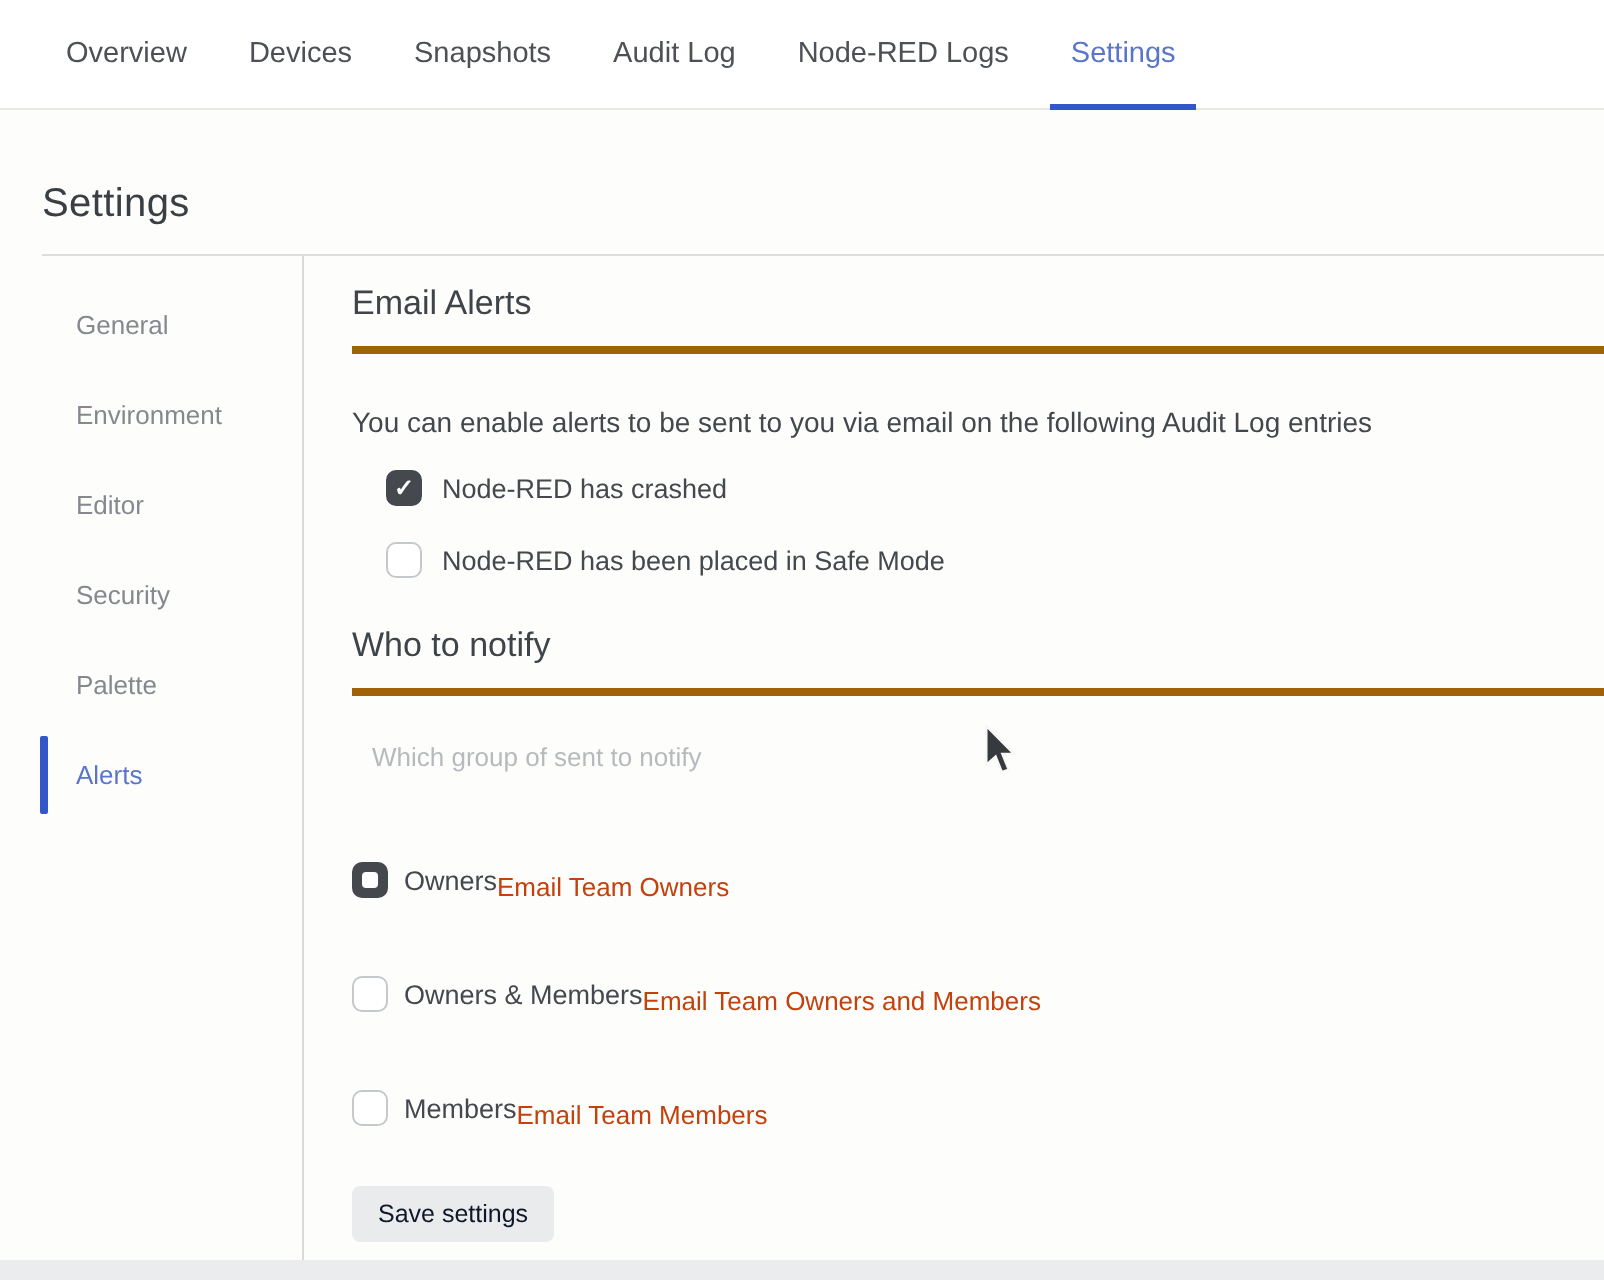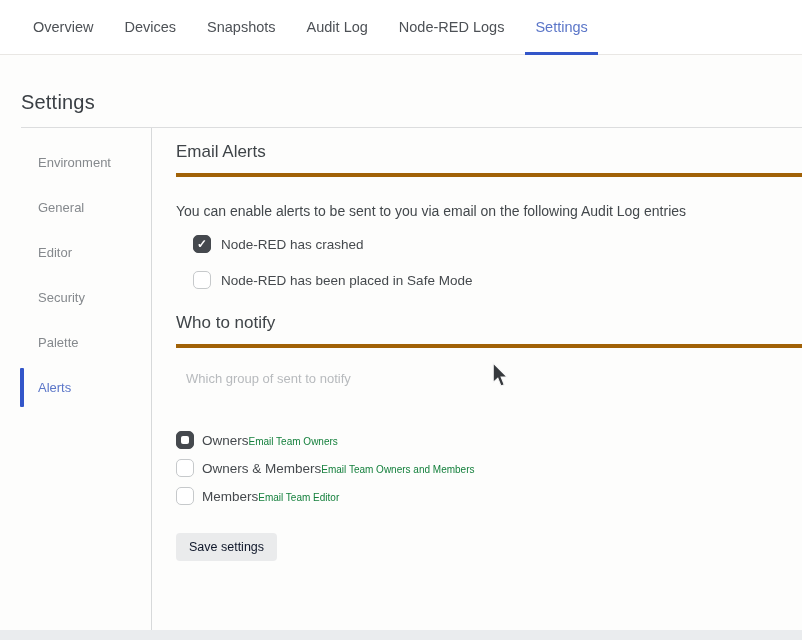--- a/index.html
+++ b/index.html
@@ -147,24 +147,24 @@
     margin:23px 0 0 10px;
     font-size:13px;
     color:#b7babd;
   }
   .radio-group { margin-top:45px; }
   .radio-row {
     display:flex;
     align-items:flex-start;
     gap:8px;
   }
-  .radio-row + .radio-row { margin-top:10px; }
+  .radio-row + .radio-row { margin-top:37px; }
   .radio-texts { display:flex; }
   .radio-label { font-size:13.5px; color:#45494d; padding-top:2px; }
-  .radio-desc { font-size:10px; color:#15803d; margin-top:5px; }
+  .radio-desc { font-size:13px; color:#c2410c; margin-top:5px; }
 
   
   .save-btn {
     margin-top:28px;
     padding:7px 13px;
     background:#eaebec;
     color:#0f172a;
     font-size:12.5px;
     font-family:"Liberation Sans", sans-serif;
     border:none;
@@ -200,22 +200,22 @@
   <div class="tab">Node-RED Logs</div>
   <div class="tab active">Settings</div>
 </header>
 
 <h1 class="page-title">Settings</h1>
 <hr class="title-rule">
 
 <div class="content-row">
 
   <nav class="sidebar">
+    <div class="side-item">General</div>
     <div class="side-item">Environment</div>
-    <div class="side-item">General</div>
     <div class="side-item">Editor</div>
     <div class="side-item">Security</div>
     <div class="side-item">Palette</div>
     <div class="side-item active">Alerts</div>
   </nav>
 
   <main class="main">
 
     <h2 class="sec-title">Email Alerts</h2>
 
@@ -260,21 +260,21 @@
           <span class="radio-desc">Email Team Owners and Members</span>
         </span>
       </div>
 
       <div class="radio-row">
         <span class="radio">
           
         </span>
         <span class="radio-texts">
           <span class="radio-label">Members</span>
-          <span class="radio-desc">Email Team Editor</span>
+          <span class="radio-desc">Email Team Members</span>
         </span>
       </div>
 
     </div>
 
     <button class="save-btn">Save settings</button>
 
   </main>
 </div>
 

